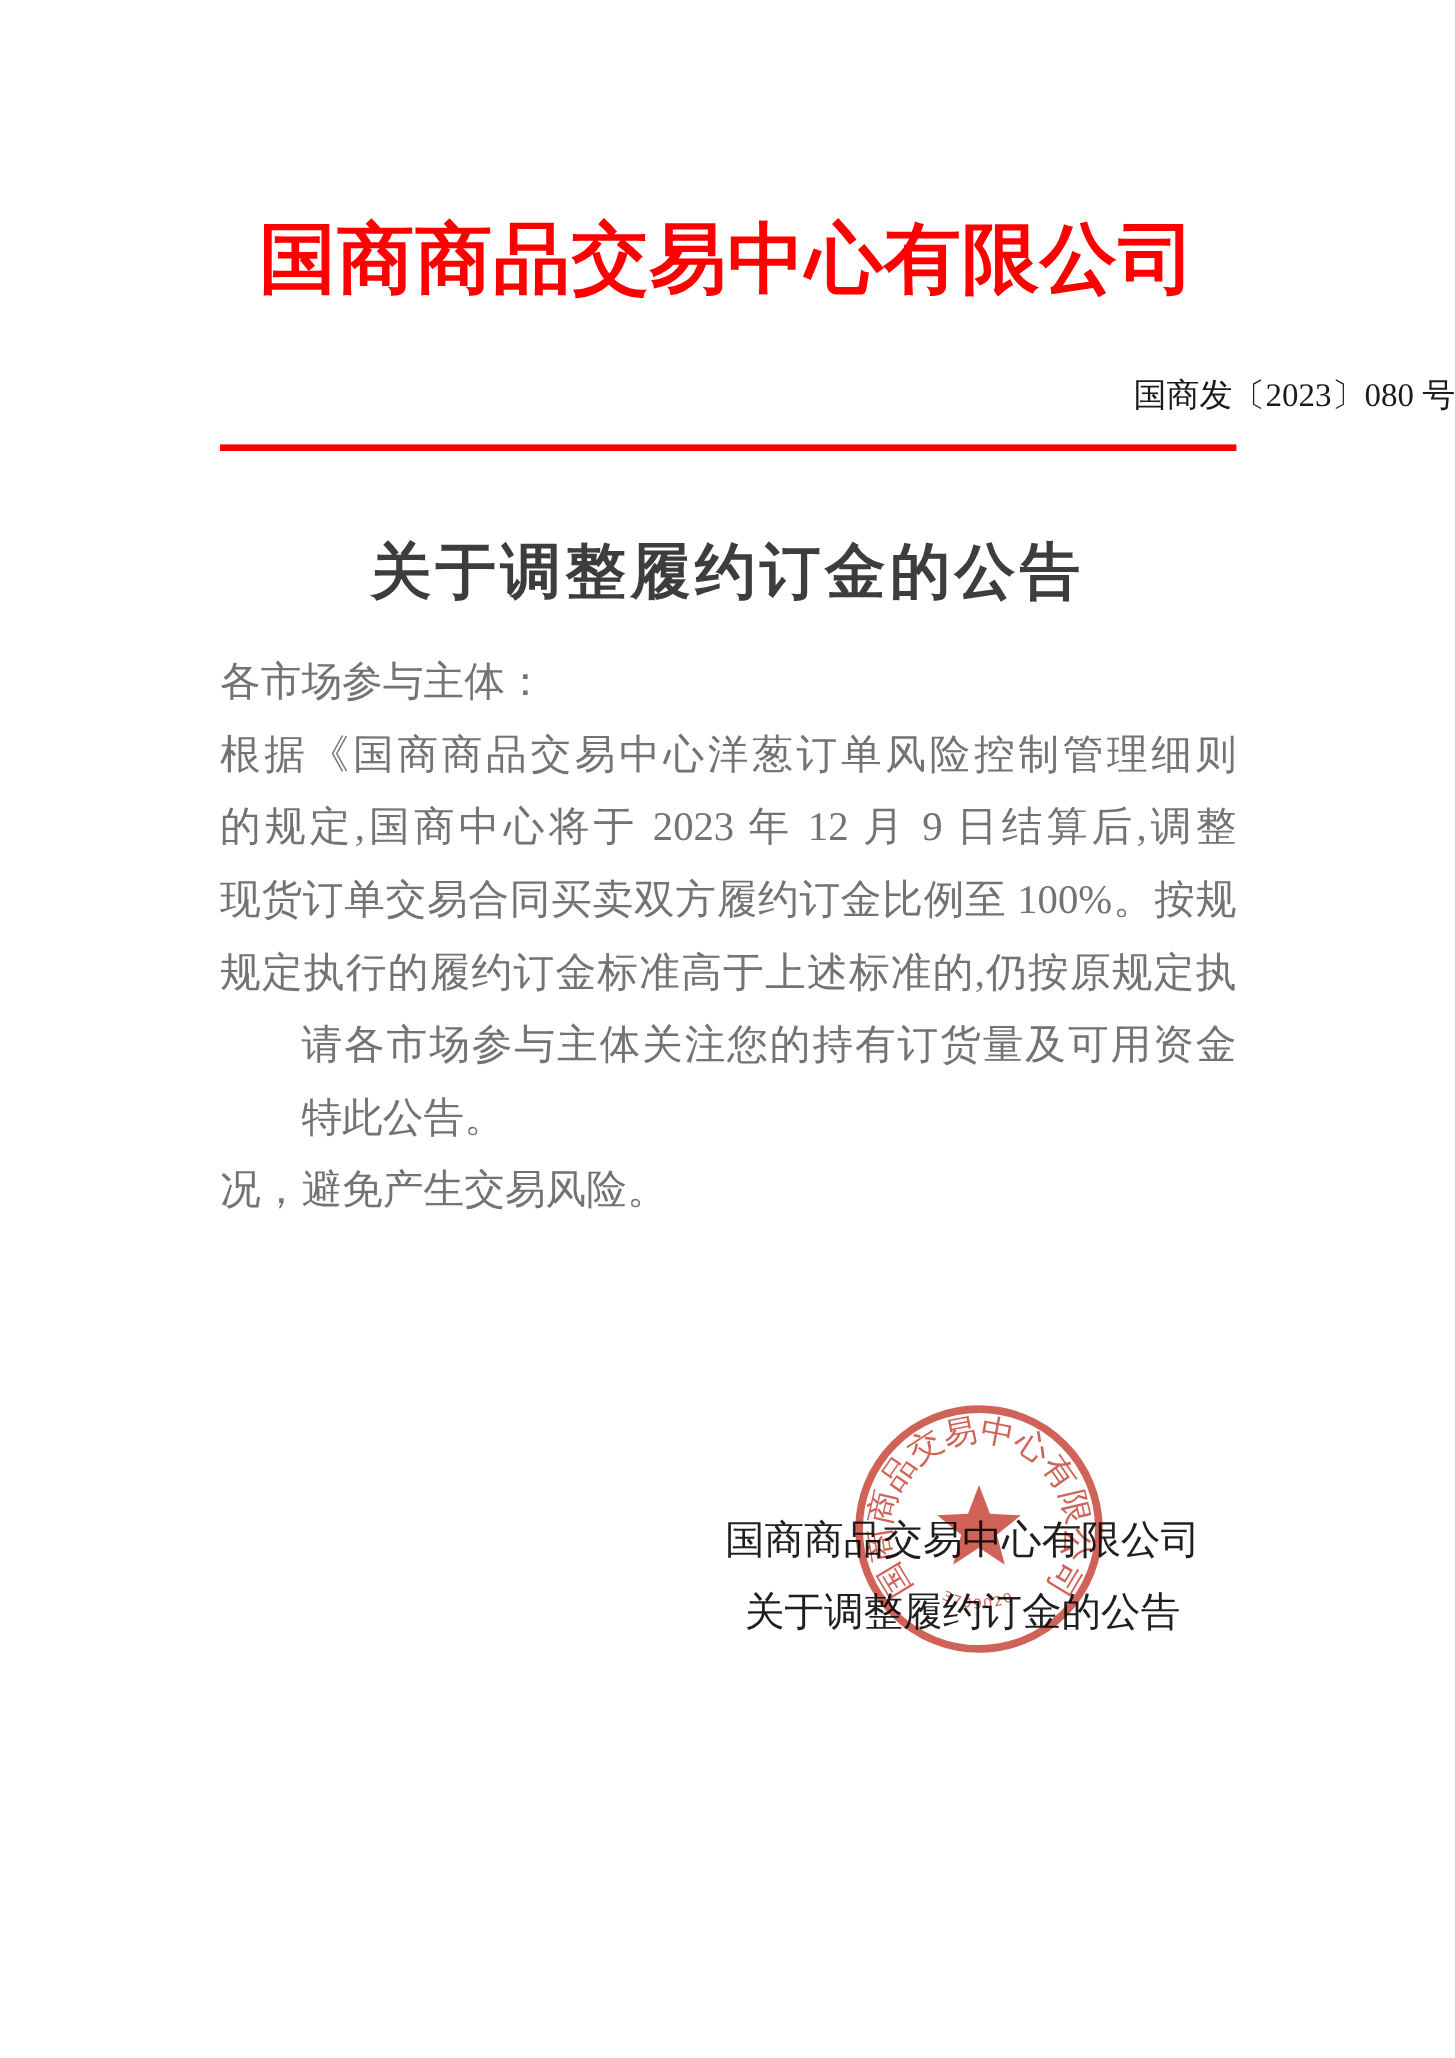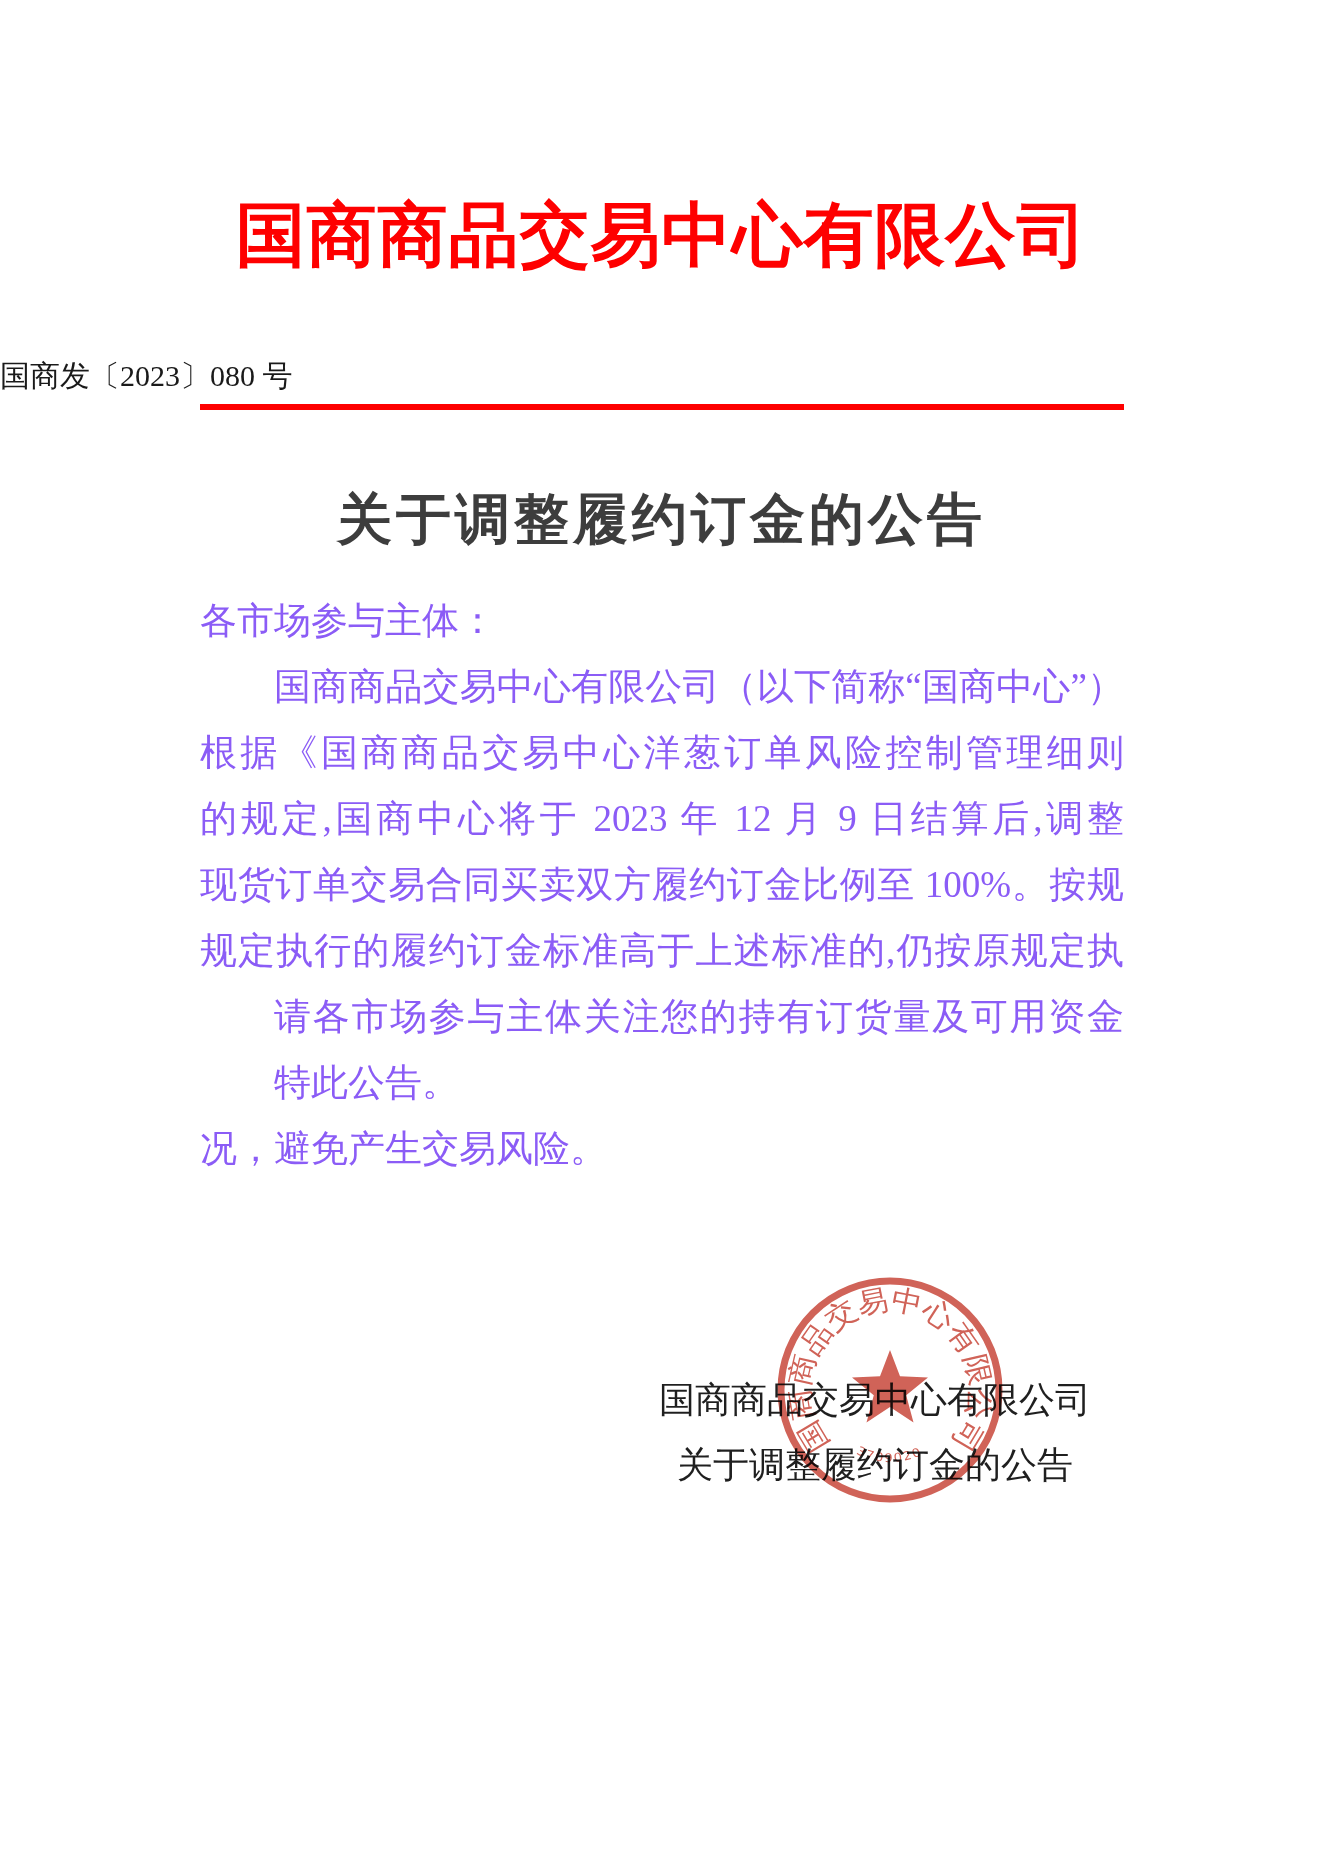--- a/index.html
+++ b/index.html
@@ -24,24 +24,24 @@
     font-family: "DejaVu Sans", "Liberation Sans", sans-serif;
     font-weight: 900;
     font-size: 70px;
     line-height: 1;
     letter-spacing: 1px;
     color: #fe0000;
     white-space: nowrap;
   }
   .doc-number {
     position: absolute;
-    top: 356px;
+    top: 340px;
     left: 0;
     width: 100%;
-    text-align: left;
+    text-align: right;
     font-size: 30px;
     line-height: 1.3;
     color: #1a1a1a;
   }
   .red-divider {
     position: absolute;
     top: 404px;
     left: 200px;
     width: 924px;
     height: 6px;
@@ -59,21 +59,21 @@
     line-height: 1.3;
     color: #3d3d3d;
     white-space: nowrap;
   }
   .body-text {
     position: absolute;
     top: 588px;
     left: 200px;
     width: 924px;
     font-size: 37px;
-    color: #8b5cf6;
+    color: #737373;
   }
   .body-line {
     line-height: 66px;
     height: 66px;
     white-space: nowrap;
   }
   .body-line.j {
     text-align: justify;
     text-align-last: justify;
     white-space: normal;
@@ -118,21 +118,20 @@
   <div class="company-title">国商商品交易中心有限公司</div>
 
   <div class="doc-number">国商发〔2023〕080 号</div>
 
   <div class="red-divider"></div>
 
   <div class="announcement-heading">关于调整履约订金的公告</div>
 
   <div class="body-text">
     <div class="body-line">各市场参与主体：</div>
-    <div class="body-line j ind">国商商品交易中心有限公司（以下简称“国商中心”）</div>
     <div class="body-line j">根据《国商商品交易中心洋葱订单风险控制管理细则（暂行）》</div>
     <div class="body-line j">的规定,国商中心将于 2023 年 12 月 9 日结算后,调整 YC2312</div>
     <div class="body-line j">现货订单交易合同买卖双方履约订金比例至 100%。按规则</div>
     <div class="body-line j">规定执行的履约订金标准高于上述标准的,仍按原规定执行。</div>
     <div class="body-line j ind">请各市场参与主体关注您的持有订货量及可用资金情</div>
     <div class="body-line ind">特此公告。</div>
     <div class="body-line">况，避免产生交易风险。</div>
   </div>
 
   <div class="signature-block">

